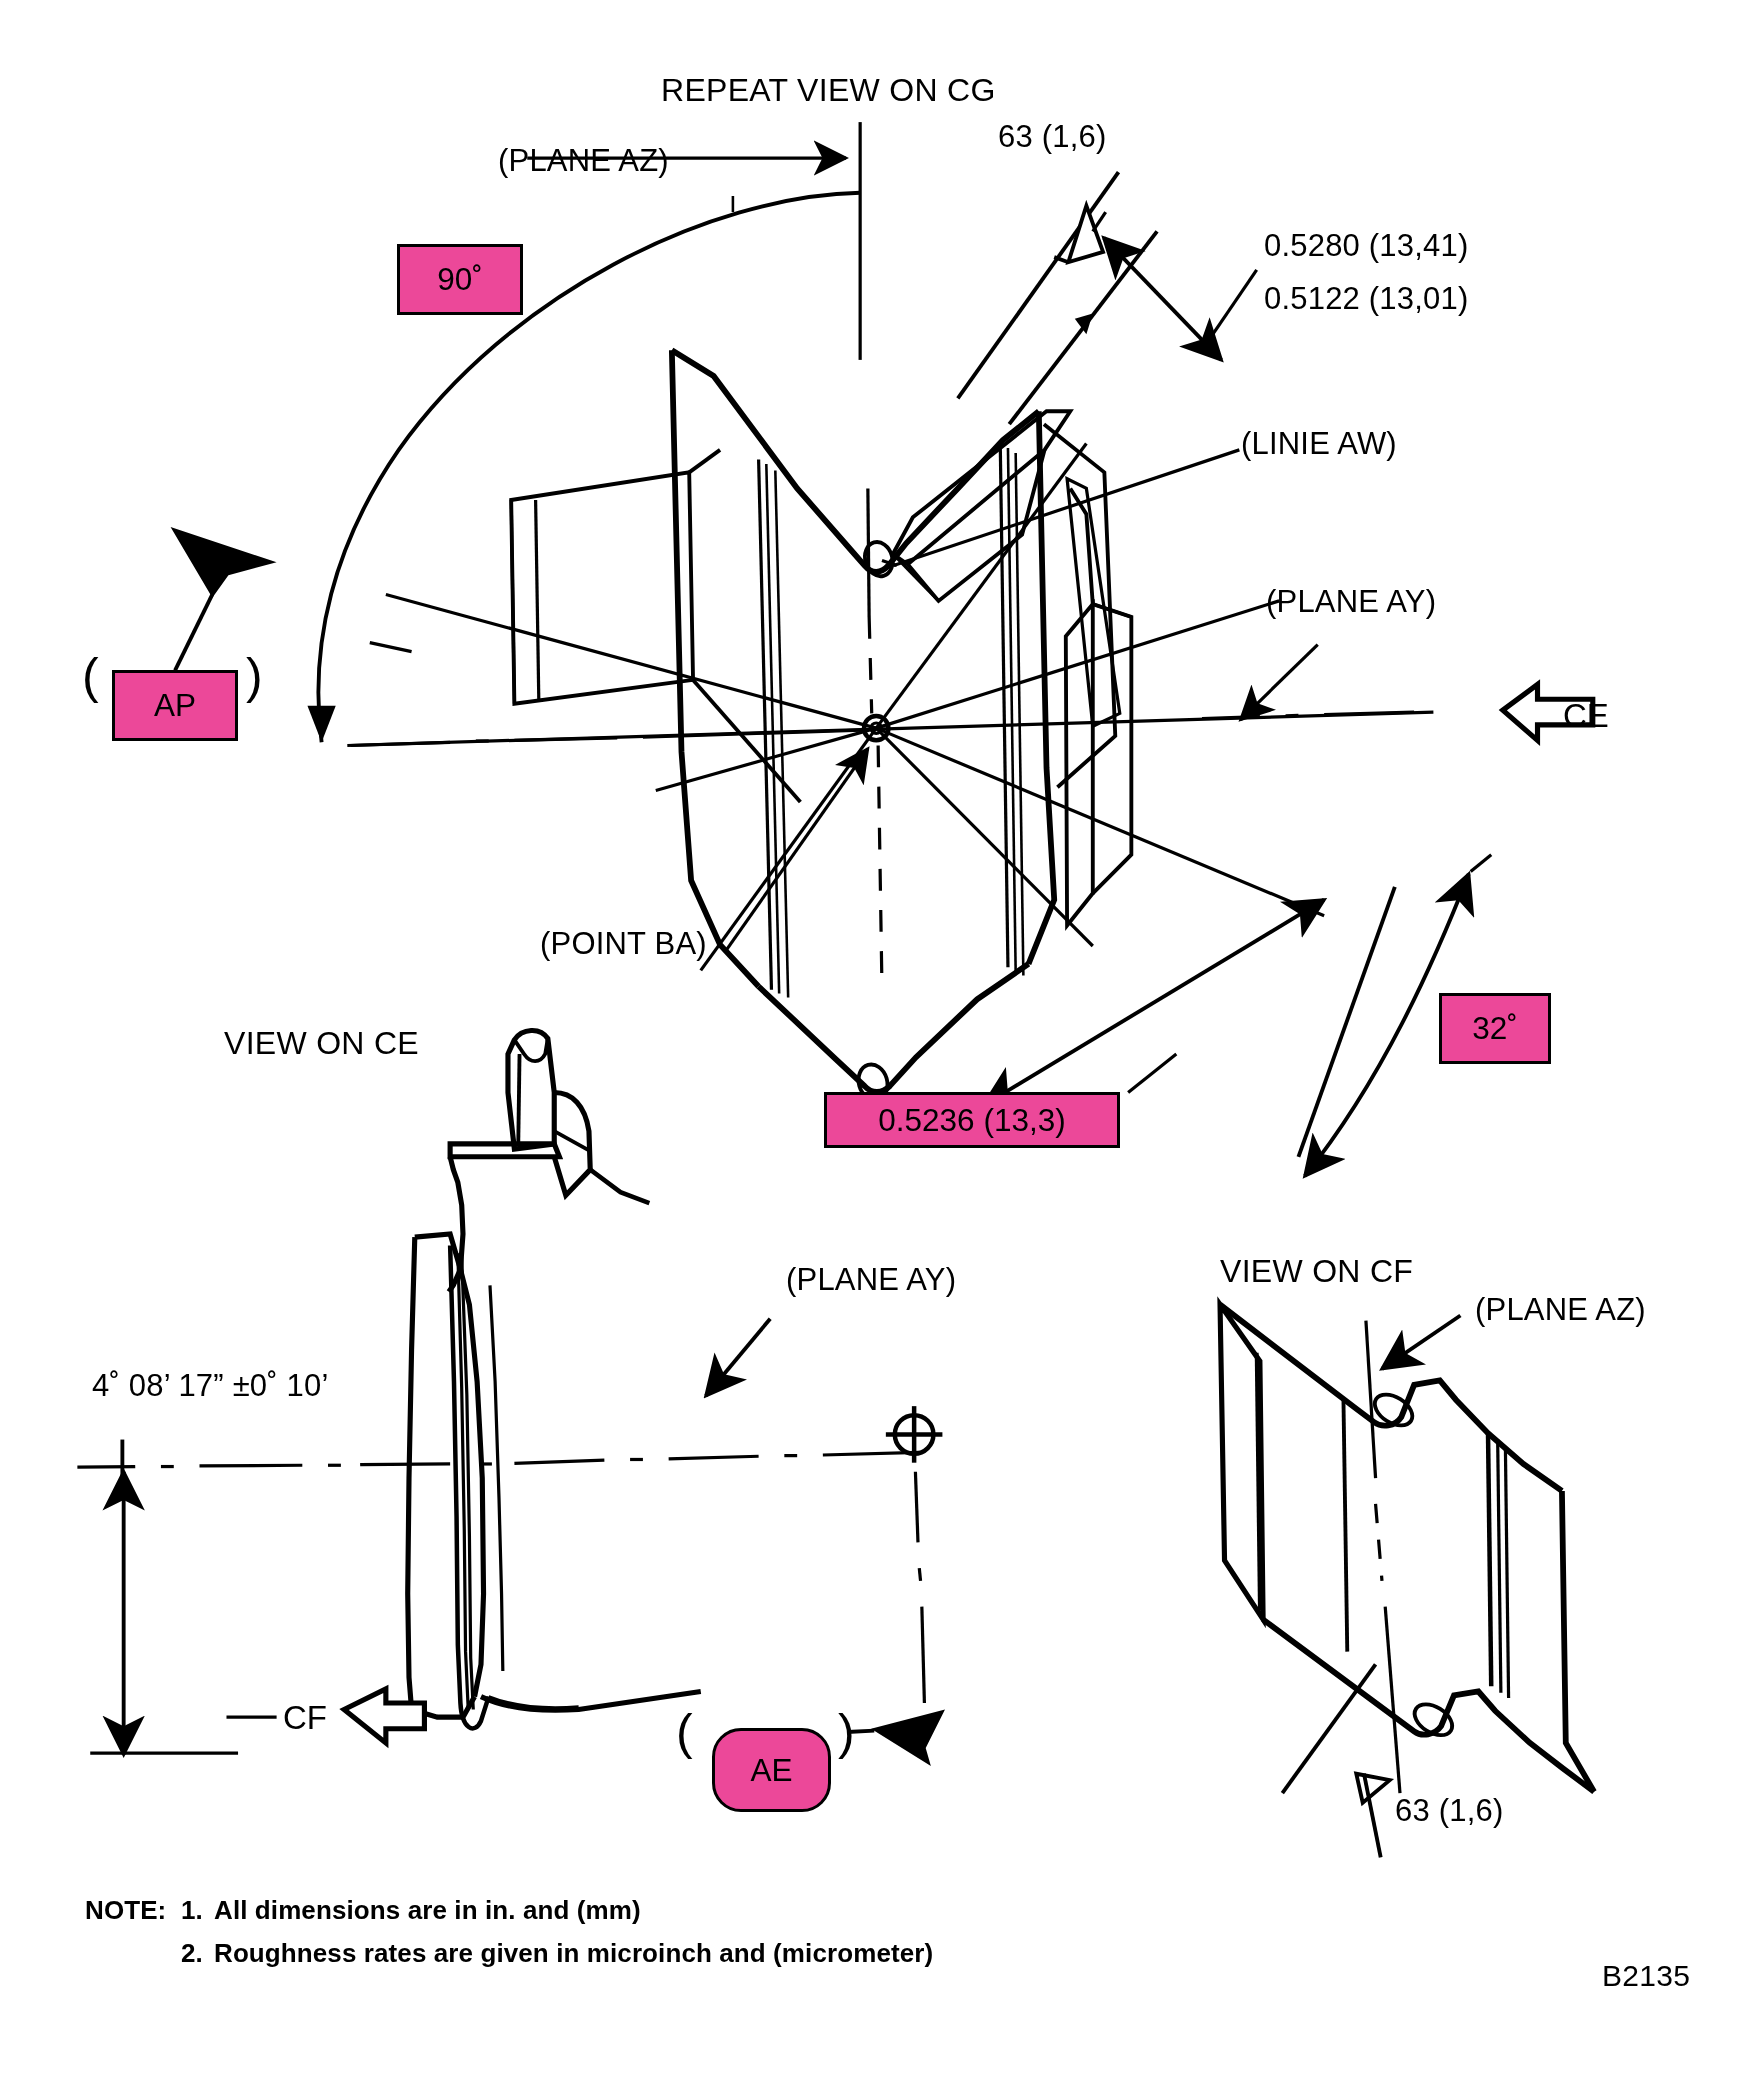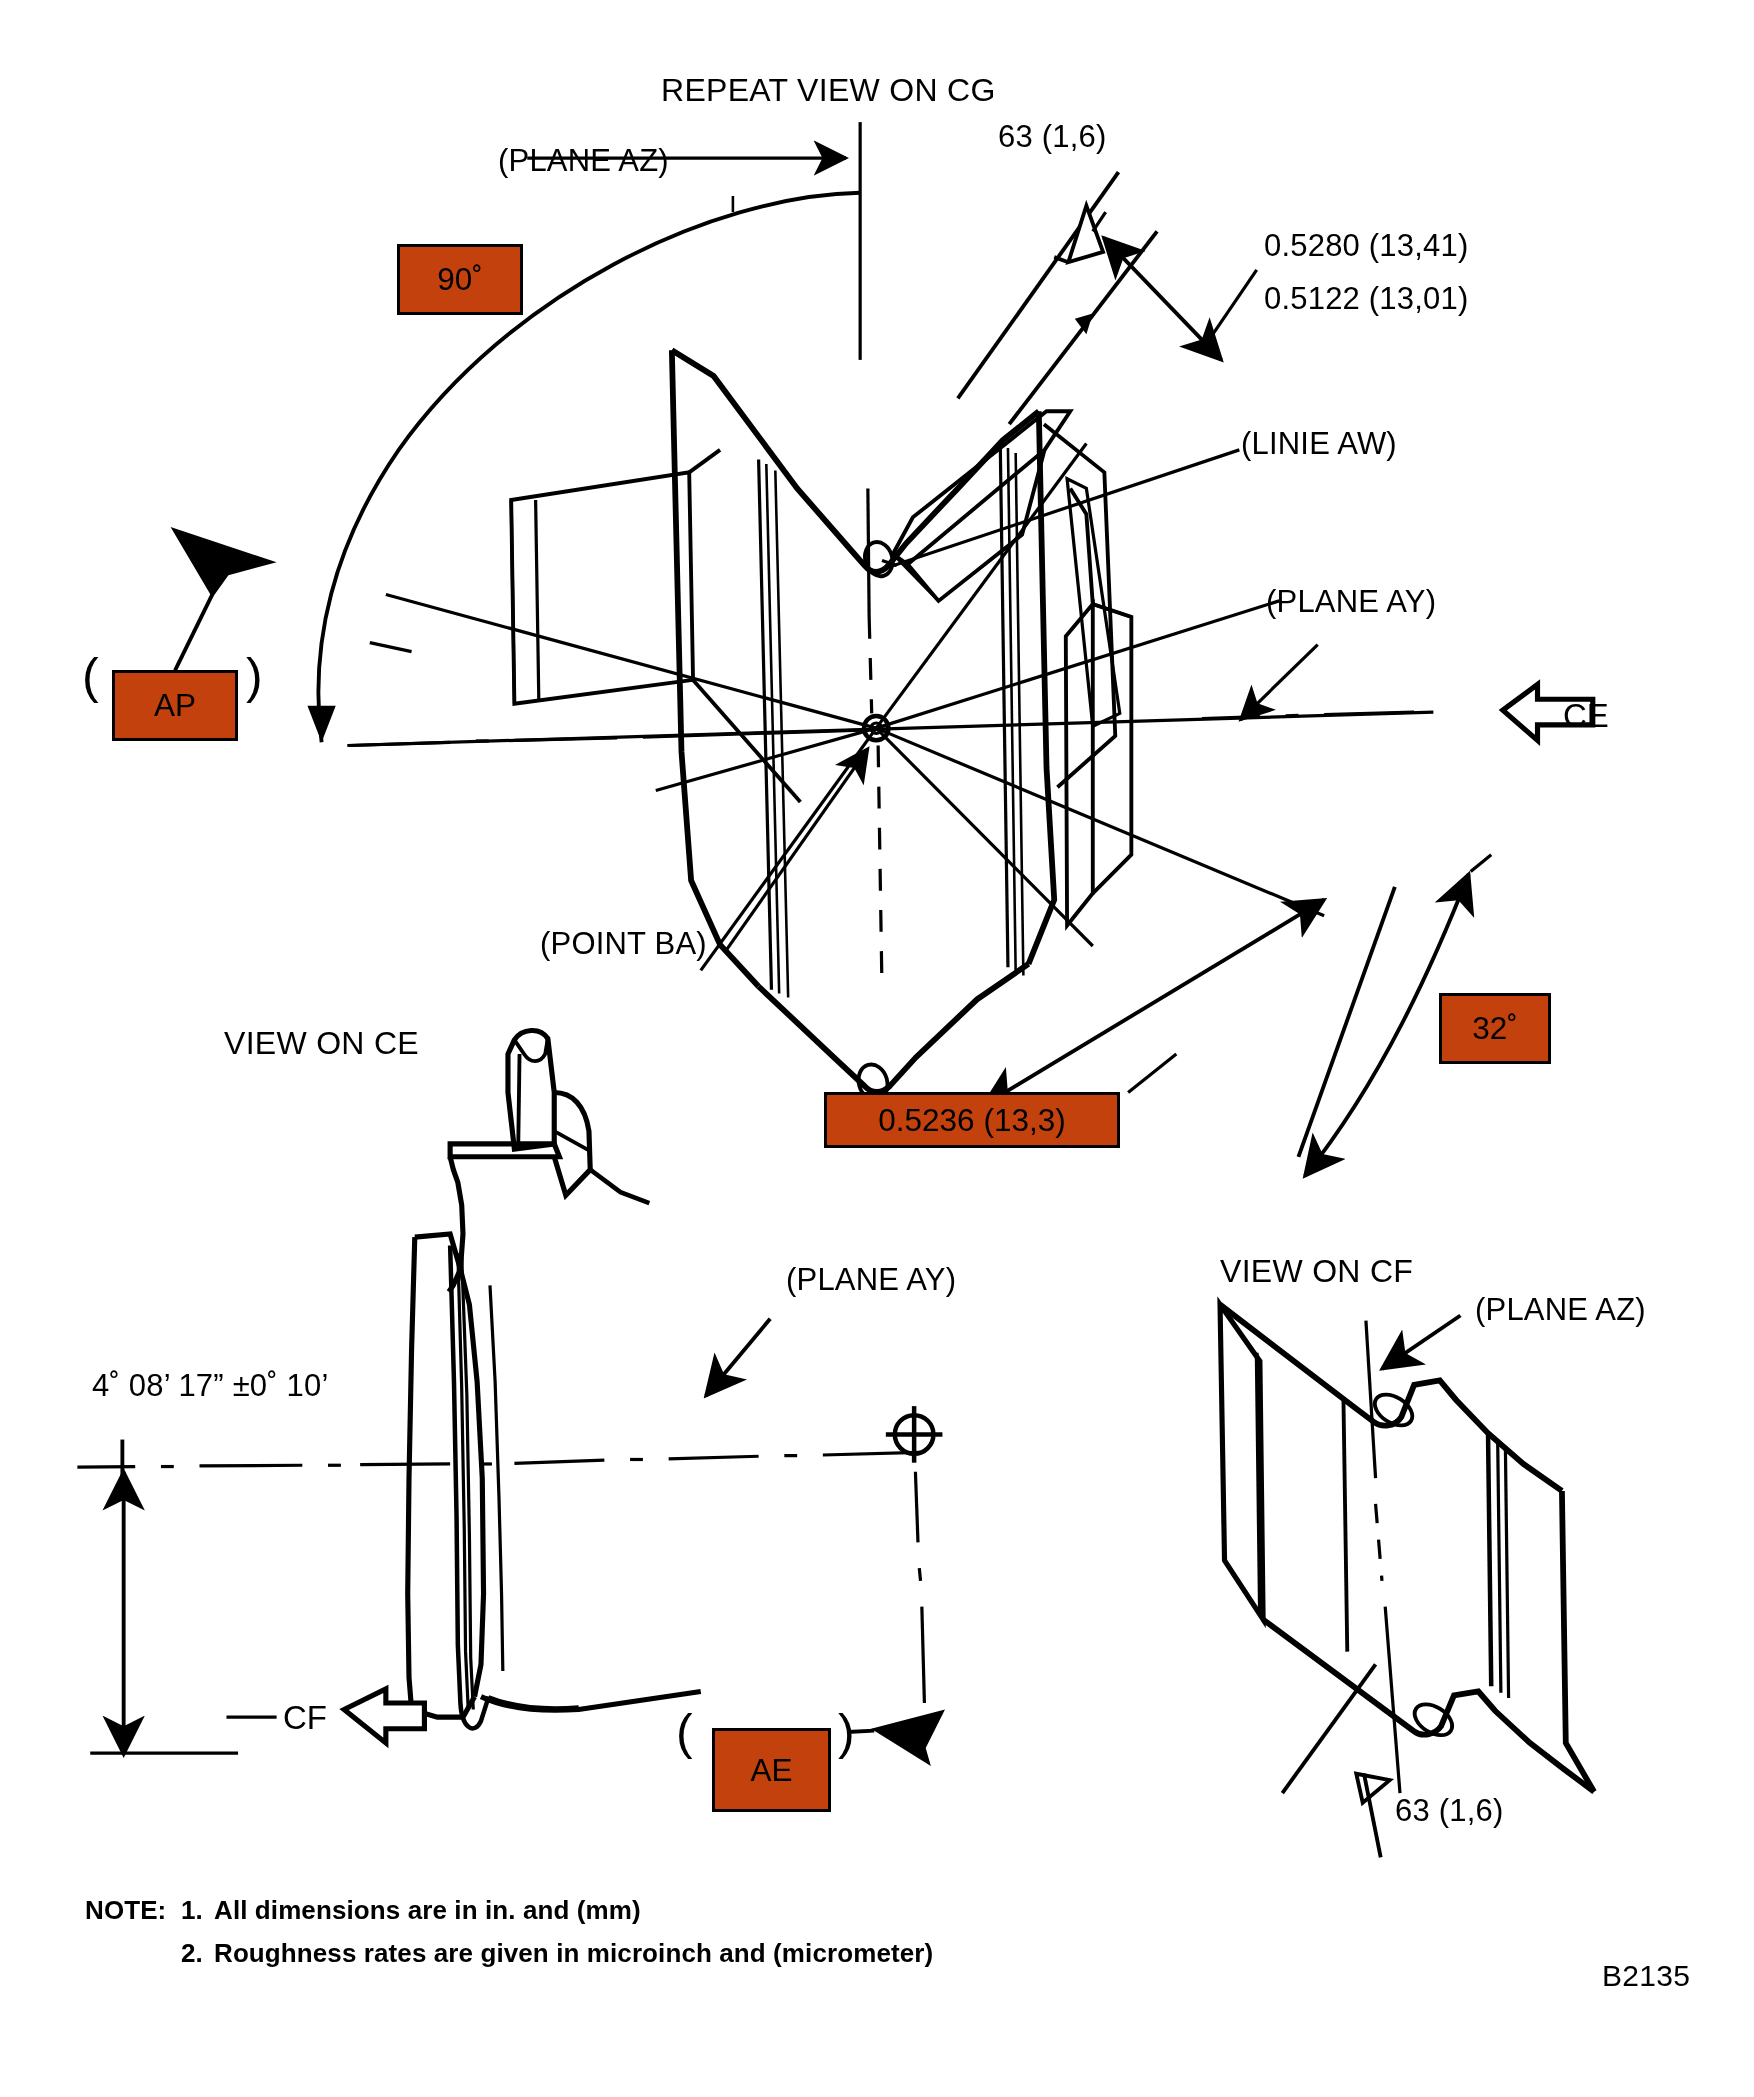--- a/index.html
+++ b/index.html
@@ -32,21 +32,21 @@
   .t-title{ font-size:32px; font-weight:400; letter-spacing:0.3px; }
   .t-ref  { font-size:30px; font-weight:400; letter-spacing:0.3px; }
   .t-dim  { font-size:31px; font-weight:400; letter-spacing:0.2px; }
   .t-note { font-size:26px; font-weight:700; letter-spacing:0.1px; }
   .t-box  { font-size:31.5px; font-weight:400; }
   .t-big  { font-size:33px; font-weight:400; }
 
   .boxed{
     position:absolute;
     border:3.2px solid #000;
-    background:#c2410c;
+    background:#ec4899;
     display:flex;
     align-items:center;
     justify-content:center;
     box-sizing:border-box;
   }
   .paren{
     position:absolute;
     font-size:50px;
     line-height:1;
     font-family:"Liberation Sans","DejaVu Sans",sans-serif;
@@ -354,21 +354,21 @@
 
   <div class="lbl t-title" style="left:224px; top:1025px;">VIEW ON CE</div>
 
   <div class="lbl t-dim" style="left:92px; top:1368px;">4˚ 08’ 17” ±0˚ 10’</div>
 
   <div class="lbl t-dim" style="left:786px; top:1262px;">(PLANE AY)</div>
 
   <div class="lbl t-big" style="left:283px; top:1699px;">CF</div>
 
   <div class="paren" style="left:676px; top:1707px;">(</div>
-  <div class="boxed" style="left:712px; top:1728px; width:119px; height:84px;">
+  <div class="boxed" style="left:712px; top:1728px; width:119px; height:84px;border-radius:29px;">
     <span class="t-box">AE</span>
   </div>
   <div class="paren" style="left:838px; top:1707px;">)</div>
 
   <div class="lbl t-title" style="left:1220px; top:1253px;">VIEW ON CF</div>
 
   <div class="lbl t-dim" style="left:1475px; top:1292px;">(PLANE AZ)</div>
 
   <div class="lbl t-dim" style="left:1395px; top:1793px;">63 (1,6)</div>
 

